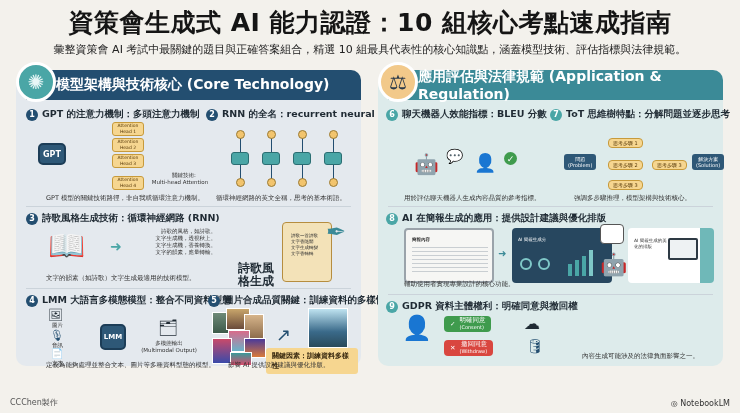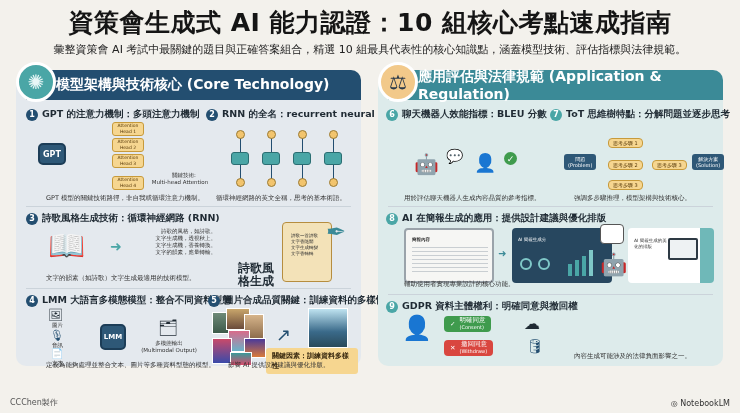--- a/index.html
+++ b/index.html
@@ -297,17 +297,17 @@
       <span>✕</span>
       <span style="line-height:7px; text-align:right;">
           <span style="display:block;">撤回同意</span>
           <span style="display:block; font-size:5px;">(Withdraw)</span>
         </span>
     </div>
     <div style="position:absolute; left:138px; top:14px; font-size:16px;">☁</div>
     <div style="position:absolute; left:140px; top:38px; font-size:14px; color:#234e70;">🛢</div>
   </div>
 
-  <div class="caption" style="left:196px; top:276px;">內容生成可能涉及的法律負面影響之一。</div>
+  <div class="caption" style="left:204px; top:276px;">內容生成可能涉及的法律負面影響之一。</div>
 </div>
 
 <div class="footer-l">CCChen製作</div>
 <div class="footer-r"><span>◎ </span><span>NotebookLM</span></div>
 
 </body></html>

